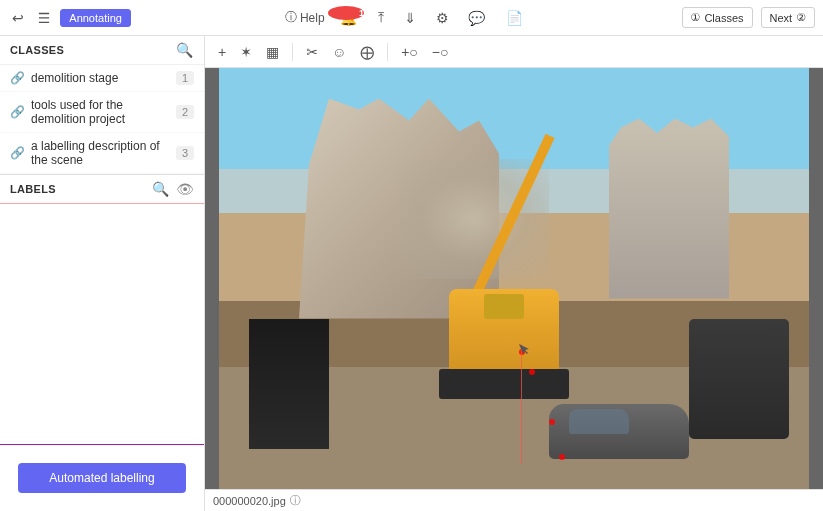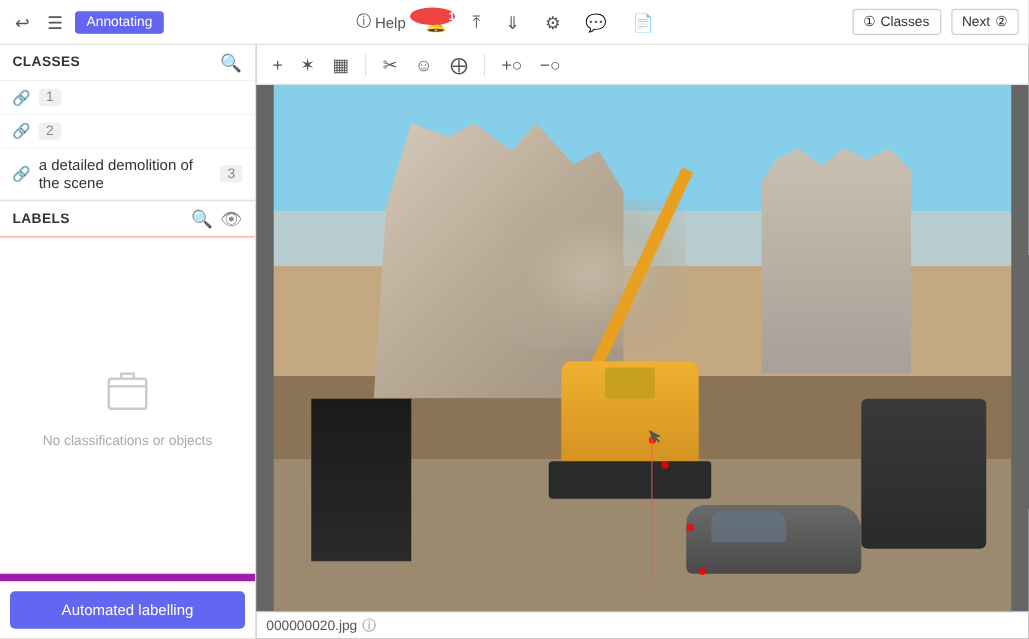--- a/index.html
+++ b/index.html
@@ -74,21 +74,21 @@
     .labels-tools { display: flex; gap: 6px; }
     .labels-empty {
       flex: 1; display: flex; flex-direction: column; align-items: center;
       justify-content: center; color: #bbb; gap: 8px; padding: 20px;
     }
     .empty-icon { font-size: 32px; color: #ccc; }
     .empty-text { font-size: 11px; color: #aaa; }
 
     
     .sidebar-bottom {
-      border-top: 6px solid #a21caf; padding: 8px;
+      border-top: 1px solid #a21caf; padding: 18px;
     }
     .auto-label-btn {
       width: 100%; background: #6366f1; color: #fff; border: none;
       border-radius: 4px; padding: 8px; font-size: 12px; cursor: pointer;
       font-weight: 500;
     }
 
     
     .canvas-area {
       flex: 1; display: flex; flex-direction: column; background: #888; overflow: hidden;
@@ -241,51 +241,42 @@
 
   <div class="sidebar">
 
     <div class="section-header">
       <span class="section-title">Classes</span>
       <button class="section-search">🔍</button>
     </div>
     <div>
       <div class="class-item">
         <span class="class-icon">🔗</span>
+        <span class="class-name">demolition stage</span>
         <span class="class-count">1</span>
       </div>
       <div class="class-item">
         <span class="class-icon">🔗</span>
+        <span class="class-name">tools used for the demolition project</span>
         <span class="class-count">2</span>
       </div>
       <div class="class-item">
         <span class="class-icon">🔗</span>
-        <span class="class-name">a detailed demolition of the scene</span>
+        <span class="class-name">a labelling description of the scene</span>
         <span class="class-count">3</span>
       </div>
     </div>
 
     <div class="labels-section">
       <div class="labels-header">
         <span class="section-title">Labels</span>
         <div class="labels-tools">
           <button class="section-search">🔍</button>
           <button class="section-search">👁</button>
         </div>
-      </div>
-      <div class="labels-empty">
-        <div class="empty-icon">
-          
-          <svg width="40" height="40" viewBox="0 0 40 40" fill="none">
-            <rect x="5" y="12" width="30" height="24" rx="2" stroke="#ccc" stroke-width="2" fill="none"></rect>
-            <path d="M5 18 L35 18" stroke="#ccc" stroke-width="2"></path>
-            <path d="M15 12 L15 8 L25 8 L25 12" stroke="#ccc" stroke-width="2" fill="none"></path>
-          </svg>
-        </div>
-        <span class="empty-text">No classifications or objects</span>
       </div>
     </div>
 
     <div class="sidebar-bottom">
       <button class="auto-label-btn">Automated labelling</button>
     </div>
   </div>
 
   <div class="canvas-area">
 

